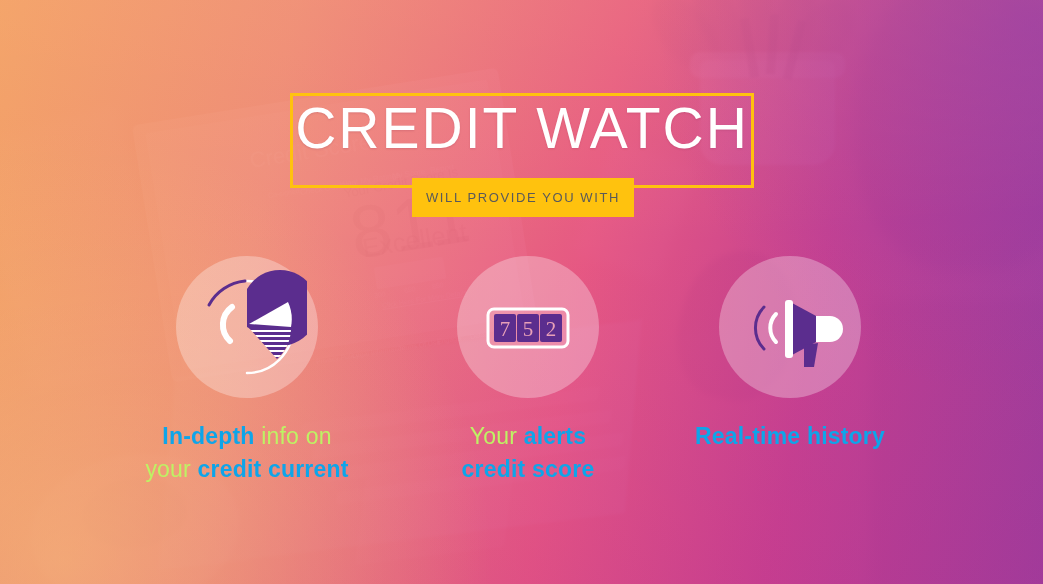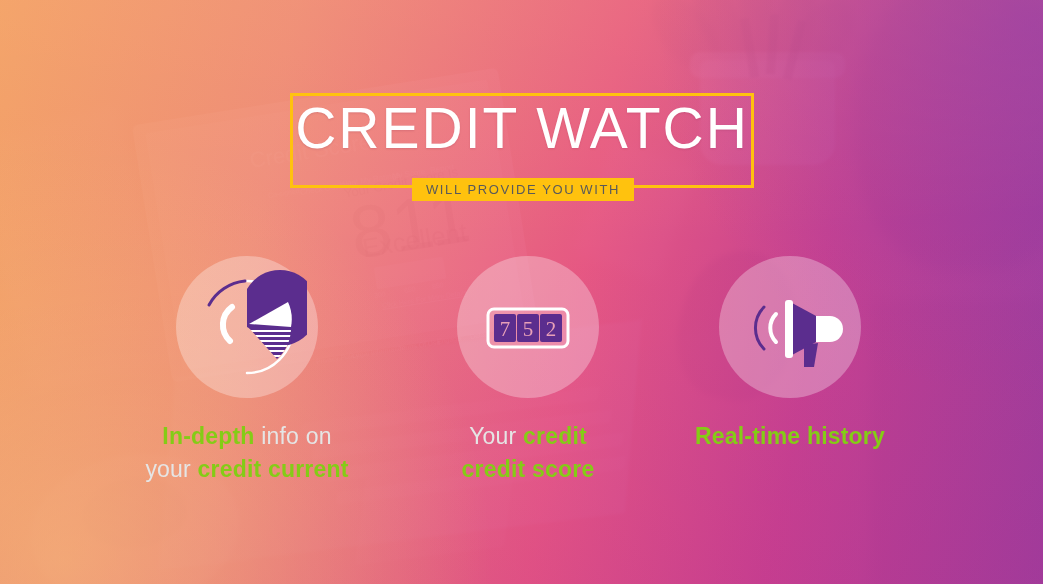--- a/index.html
+++ b/index.html
@@ -219,21 +219,21 @@
     font-size: 57px;
     font-weight: 300;
     letter-spacing: 2px;
     white-space: nowrap;
     text-shadow: 0 1px 2px rgba(120,40,70,0.18);
   }
   .subtitle-band {
     position: absolute;
     left: 412px; top: 178px;
     height: 23px;
-    padding: 0 14px;
+    padding: 8px 14px;
     background: #FFC20E;
     display: flex;
     align-items: center;
     justify-content: center;
     color: #5a5a5a;
     font-size: 13px;
     font-weight: 500;
     letter-spacing: 1.6px;
     white-space: nowrap;
   }
@@ -256,22 +256,22 @@
     position: relative;
   }
   .caption {
     margin-top: 22px;
     text-align: center;
     font-size: 23px;
     line-height: 33px;
     color: #ffffff;
     letter-spacing: 0.2px;
   }
-  .caption .b { font-weight: bold; color: #84cc16; }
-  .caption .p { font-weight: normal; color: #e5e5e5; }
+  .caption .b { font-weight: bold; color: #0ea5e9; }
+  .caption .p { font-weight: normal; color: #bef264; }
 
   #feat1 { left: 117px; top: 256px; }
   #feat2 { left: 398px; top: 256px; }
   #feat3 { left: 660px; top: 256px; }
 </style>
 </head>
 <body>
 
 <div id="stage">
 
@@ -377,21 +377,21 @@
         <rect x="20" y="42" width="80" height="38" rx="6" ry="6" fill="none" stroke="#ffffff" stroke-width="3"></rect>
         <rect x="26" y="47" width="22" height="28" rx="2" fill="#5B2D8E"></rect>
         <rect x="49" y="47" width="22" height="28" rx="2" fill="#5B2D8E"></rect>
         <rect x="72" y="47" width="22" height="28" rx="2" fill="#5B2D8E"></rect>
         <text x="37" y="69" font-family="Liberation Serif, serif" font-size="21" fill="#E8A0B8" text-anchor="middle">7</text>
         <text x="60" y="69" font-family="Liberation Serif, serif" font-size="21" fill="#E8A0B8" text-anchor="middle">5</text>
         <text x="83" y="69" font-family="Liberation Serif, serif" font-size="21" fill="#E8A0B8" text-anchor="middle">2</text>
       </svg>
     </div>
     <div class="caption">
-      <span class="p">Your</span><span> </span><span class="b">credit</span><br>
+      <span class="p">Your</span><span> </span><span class="b">alerts</span><br>
       <span class="b">credit score</span>
     </div>
   </div>
 
   <div class="feature" id="feat3">
     <div class="circle">
       <svg width="120" height="120" viewBox="0 0 120 120">
 
         <path d="M34 40 A30 30 0 0 0 34 82" fill="none" stroke="#5B2D8E" stroke-width="3" stroke-linecap="round"></path>
         <path d="M46 47 A20 20 0 0 0 46 75" fill="none" stroke="#ffffff" stroke-width="4" stroke-linecap="round"></path>

